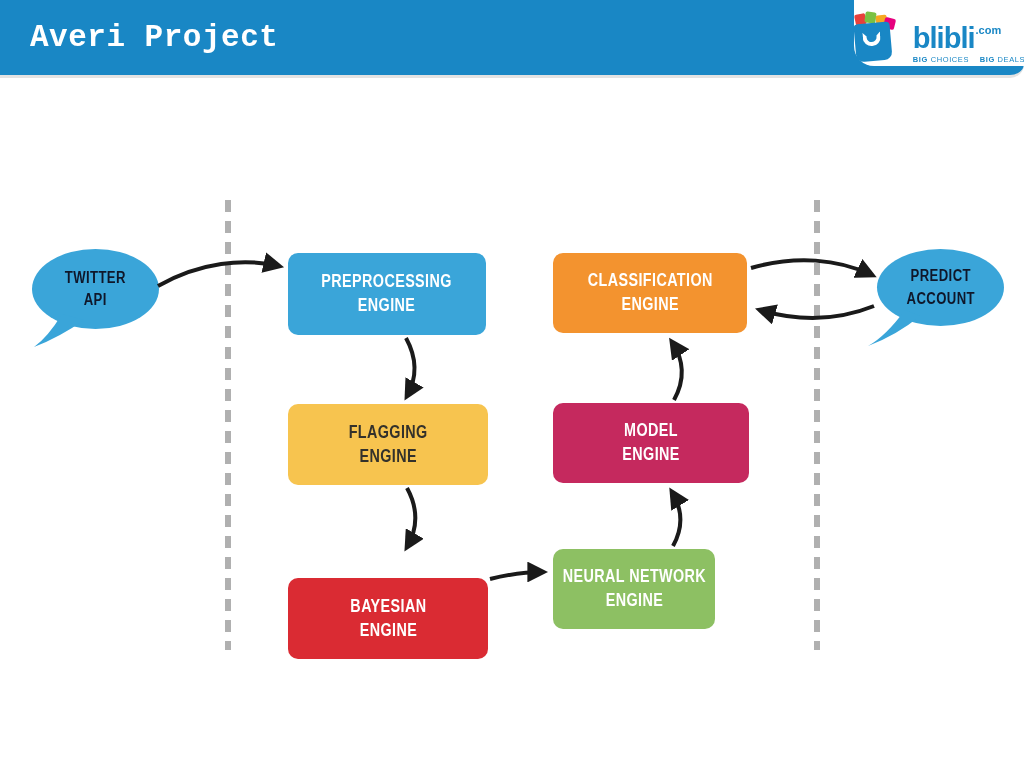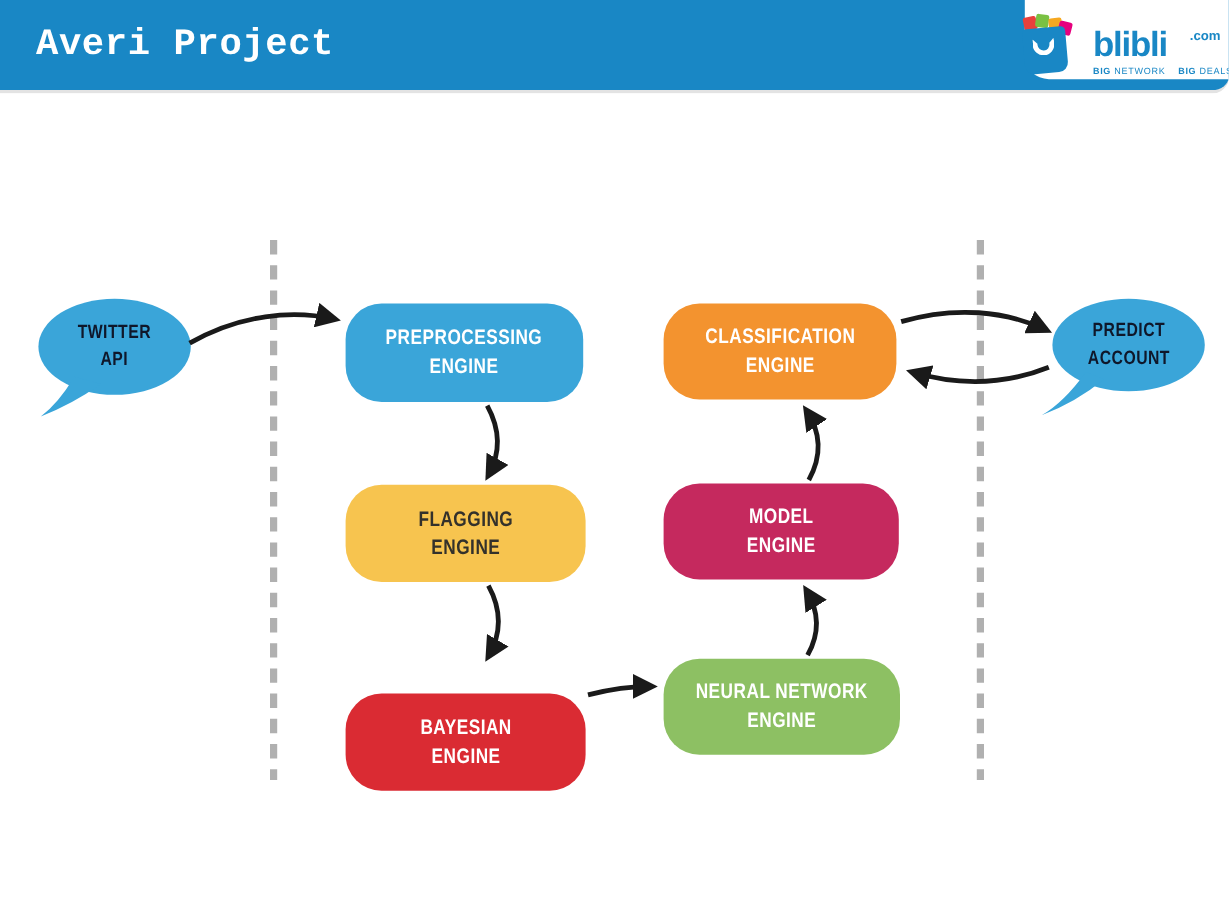--- a/index.html
+++ b/index.html
@@ -50,44 +50,44 @@
   }
   .bag-smile {
     position:absolute; left:8px; top:9px;
     width:18px; height:14px;
     border:4px solid #ffffff; border-top:4px solid transparent;
     border-radius:0 0 11px 11px;
   }
   .logo-text-col { display:flex; flex-direction:column; align-items:flex-start; }
   .logo-word-row { display:flex; align-items:flex-start; line-height:1; }
   .logo-word { color:#1987c5; font-size:29px; font-weight:bold; letter-spacing:-1px; }
-  .logo-tld  { color:#1987c5; font-size:11px; font-weight:bold; margin-top:1px; margin-left:19px; }
+  .logo-tld  { color:#1987c5; font-size:11px; font-weight:bold; margin-top:1px; margin-left:1px; }
   .logo-tagline { margin-top:2px; font-size:7.5px; color:#1987c5; letter-spacing:0.6px; white-space:nowrap; }
   .logo-tagline b { font-weight:bold; }
   .logo-tagline .sp { display:inline-block; width:8px; }
 
   
   .node {
     position:absolute;
-    border-radius:30px;
+    border-radius:10px;
     display:flex; flex-direction:column; align-items:center; justify-content:center;
     text-align:center;
   }
   .node .label {
     display:flex; flex-direction:column; align-items:center; justify-content:center;
     transform:scaleX(0.82);
     font-weight:bold; font-size:17.5px; line-height:1.35; letter-spacing:0.5px;
     white-space:nowrap;
   }
   .n-preprocessing  { left:288px; top:253px; width:198px; height:82px; background:#3aa5d9; color:#ffffff; }
   .n-flagging       { left:288px; top:404px; width:200px; height:81px; background:#f7c44f; color:#33312b; }
   .n-bayesian       { left:288px; top:578px; width:200px; height:81px; background:#da2b33; color:#ffffff; }
   .n-classification { left:553px; top:253px; width:194px; height:80px; background:#f3932f; color:#ffffff; }
   .n-model          { left:553px; top:403px; width:196px; height:80px; background:#c5295e; color:#ffffff; }
-  .n-neural         { left:553px; top:549px; width:197px; height:80px; background:#8dc063; color:#ffffff; }
+  .n-neural         { left:553px; top:549px; width:162px; height:80px; background:#8dc063; color:#ffffff; }
 
   
   .bubble {
     position:absolute;
     border-radius:50%;
     display:flex; align-items:center; justify-content:center;
     background:#3aa5d9; color:#0f172a;
     z-index:2;
   }
   .bubble .label {
@@ -123,21 +123,21 @@
         <div class="bag-smile"></div>
       </div>
     </div>
     <div class="logo-text-col">
       <div class="logo-word-row">
         <span class="logo-word">blibli</span>
         <span class="logo-tld">.com</span>
       </div>
       <div class="logo-tagline">
         <b>BIG</b>
-        <span>NETWORK</span><span class="sp"></span>
+        <span>CHOICES</span><span class="sp"></span>
         <b>BIG</b>
         <span>DEALS</span>
       </div>
     </div>
   </div>
 </div>
 
 <div class="bubble b-twitter">
   <div class="label">
     <span>TWITTER</span>

